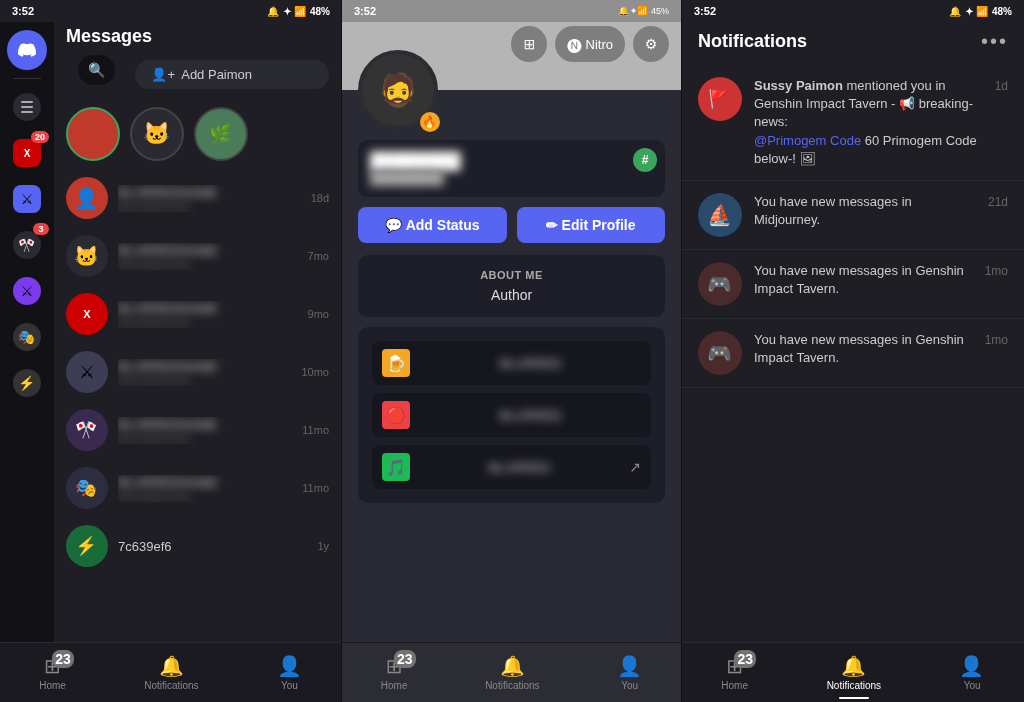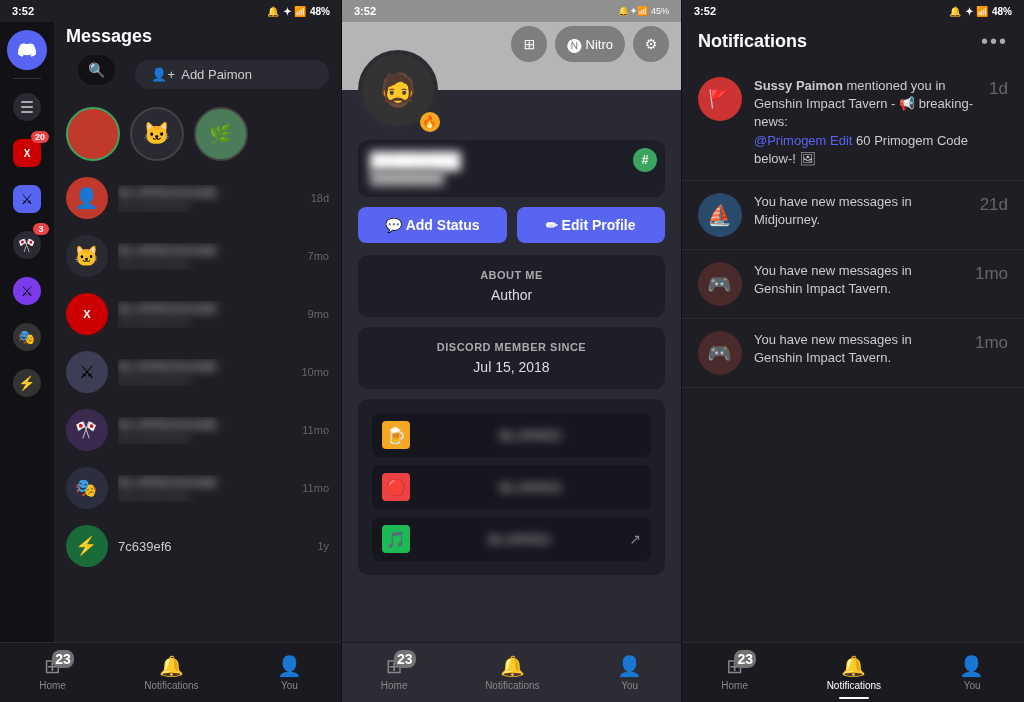--- a/index.html
+++ b/index.html
@@ -422,21 +422,21 @@
       background: #555;
       flex-shrink: 0;
       overflow: hidden;
       display: flex;
       align-items: center;
       justify-content: center;
       font-size: 20px;
     }
     .notif-content { flex: 1; }
     .notif-text { color: #ccc; font-size: 13px; line-height: 1.4; }
-    .notif-time { color: #666; font-size: 17px; flex-shrink: 0; margin-top: 2px; }
+    .notif-time { color: #666; font-size: 12px; flex-shrink: 0; margin-top: 2px; }
 
     
     .mid-status-bar {
       position: absolute;
       top: 0;
       left: 0;
       right: 0;
       height: 22px;
       background: rgba(0,0,0,0.2);
       z-index: 5;
@@ -639,24 +639,20 @@
     <div class="profile-actions">
       <button class="profile-btn">💬 Add Status</button>
       <button class="profile-btn">✏ Edit Profile</button>
     </div>
 
     <div class="profile-section">
       <div class="profile-section-label">About Me</div>
       <div class="profile-section-value">Author</div>
     </div>
 
-    <div class="profile-section">
-      <div class="profile-section-label">Discord Member Since</div>
-      <div class="profile-section-value">Jul 15, 2018</div>
-    </div>
 
     <div class="profile-section">
       <div class="connections-list">
         <div class="connection-item">
           <div class="connection-icon" style="background:#f5a623;font-size:16px;">🍺</div>
           <div class="connection-name">BLURRED</div>
         </div>
         <div class="connection-item">
           <div class="connection-icon" style="background:#ed4245;font-size:16px;">🔴</div>
           <div class="connection-name">BLURRED</div>
@@ -704,21 +700,21 @@
     <span class="notif-more">•••</span>
   </div>
 
   <div class="notif-list">
 
     <div class="notif-item">
       <div class="notif-avatar" style="background:#cc3333;font-size:18px;">🚩</div>
       <div class="notif-content">
         <div class="notif-text">
           <strong>Sussy Paimon</strong> mentioned you in Genshin Impact Tavern - 📢 breaking-news:<br>
-          <span style="color:#5865f2;">@Primogem Edit</span> 60 Primogem Code below-! 🖼
+          <span style="color:#5865f2;">@Primogem Code</span> 60 Primogem Code below-! 🖼
         </div>
       </div>
       <span class="notif-time">1d</span>
     </div>
 
     <div class="notif-item">
       <div class="notif-avatar" style="background:#2a4a6b;font-size:20px;">⛵</div>
       <div class="notif-content">
         <div class="notif-text">You have new messages in Midjourney.</div>
       </div>

